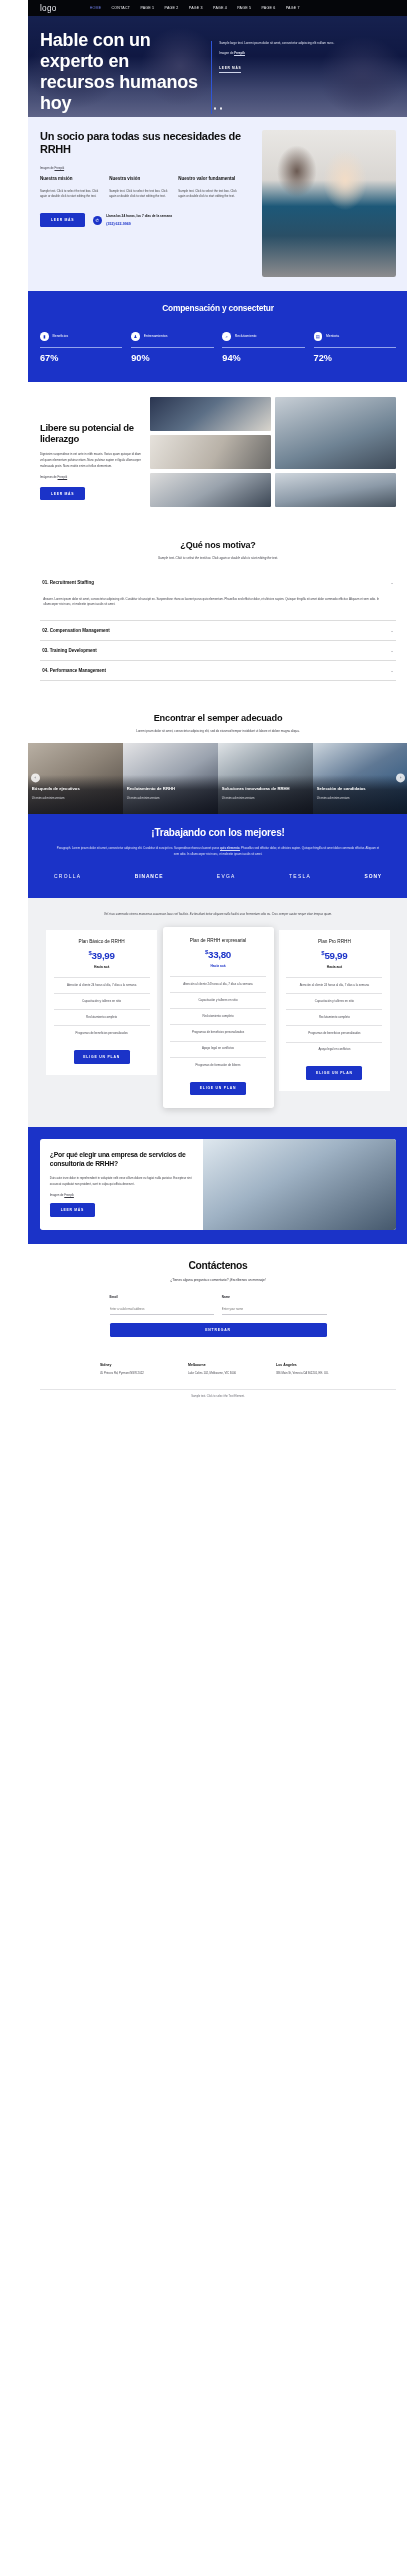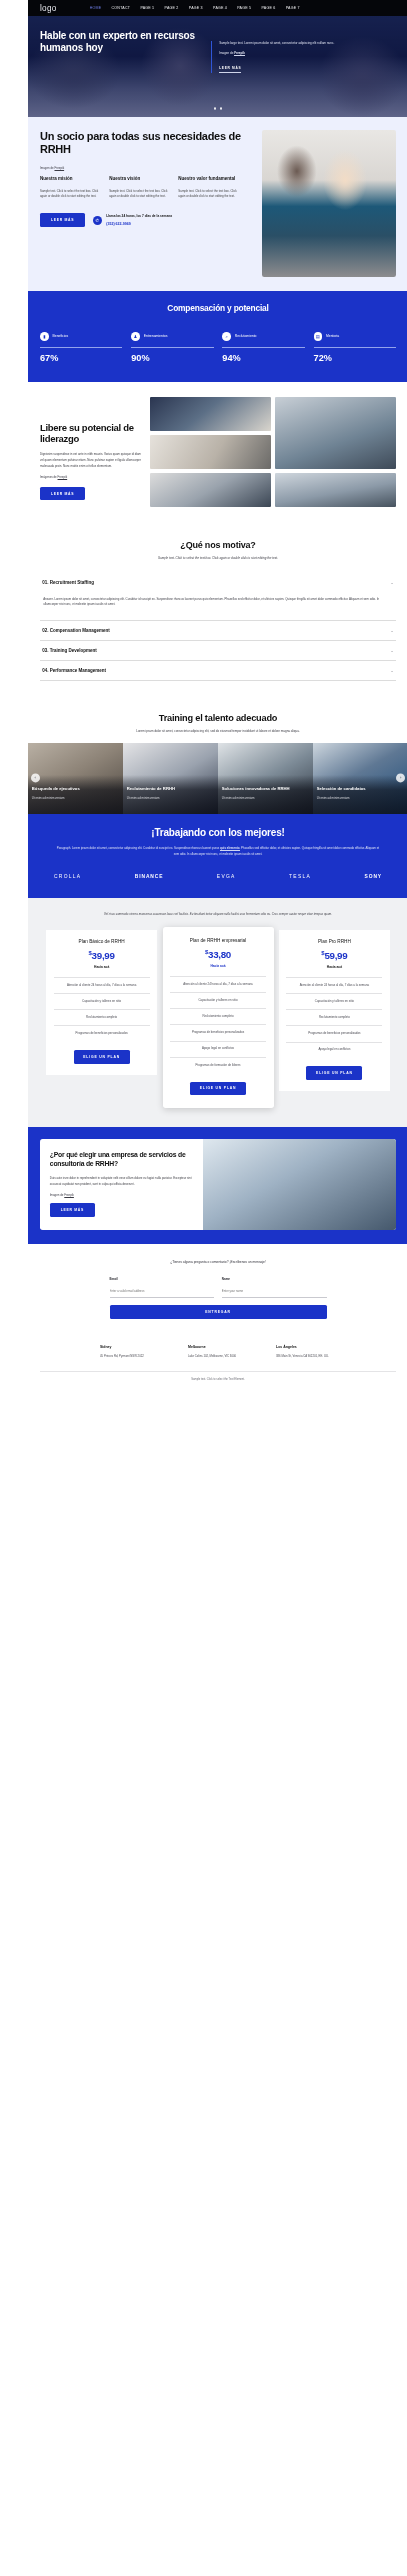--- a/index.html
+++ b/index.html
@@ -63,21 +63,21 @@
   }
   .hero-inner {
     position: relative; z-index: 3;
     display: flex;
     padding: 14px 16.3px 0 12px;
     gap: 7.6px;
   }
   .hero-left { width: 163px; }
   .hero-title {
     color: #fff;
-    font-size: 10px;
+    font-size: 18px;
     line-height: 1.17;
     font-weight: 700;
     letter-spacing: -0.2px;
   }
   .hero-right {
     width: 179px;
     padding-left: 7.6px;
     border-left: 0.9px solid #2f56d8;
     margin-top: 11px;
   }
@@ -508,21 +508,21 @@
             <b>Llama las 24 horas, los 7 días de la semana</b>
             <span>(352) 622-9969</span>
           </div>
         </div>
       </div>
     </div>
     <div class="partner-img"></div>
   </div>
 
   <div class="stats">
-    <h2>Compensación y potencial</h2>
+    <h2>Compensación y consectetur</h2>
     <div class="stat-row">
       <div class="stat">
         <div class="stat-head">
           <div class="stat-ic">▮</div>
           <span>Beneficios</span>
         </div>
         <hr>
         <b>67%</b>
       </div>
       <div class="stat">
@@ -595,21 +595,21 @@
     </div>
     <div class="acc-item">
       <div class="acc-head">
         <b>04. Performance Management</b>
         <span class="chev">⌄</span>
       </div>
     </div>
   </div>
 
   <div class="talent">
-    <h2>Training el talento adecuado</h2>
+    <h2>Encontrar el semper adecuado</h2>
     <div class="sub">Lorem ipsum dolor sit amet, consectetur adipiscing elit, sed do eiusmod tempor incididunt ut labore et dolore magna aliqua.</div>
     <div class="cards">
       <div class="arrow left">‹</div>
       <div class="card c1">
         <div class="bg"></div>
         <div class="shade"></div>
         <div class="txt">
           <b>Búsqueda de ejecutivos</b>
           <span>Ut enim ad minim veniam</span>
         </div>
@@ -719,20 +719,21 @@
         <div class="credit-small">
           <span>Imagen de </span><u>Freepik</u>
         </div>
         <button class="btn-blue">LEER MÁS</button>
       </div>
       <div class="why-right"></div>
     </div>
   </div>
 
   <div class="contact">
+    <h2>Contáctenos</h2>
     <div class="sub">¿Tienes alguna pregunta o comentario? ¡Escríbenos un mensaje!</div>
     <div class="form">
       <div class="frow">
         <div class="field">
           <label>Email</label>
           <input type="text" placeholder="Enter a valid email address" style="">
         </div>
         <div class="field">
           <label>Name</label>
           <input type="text" placeholder="Enter your name" style="">

